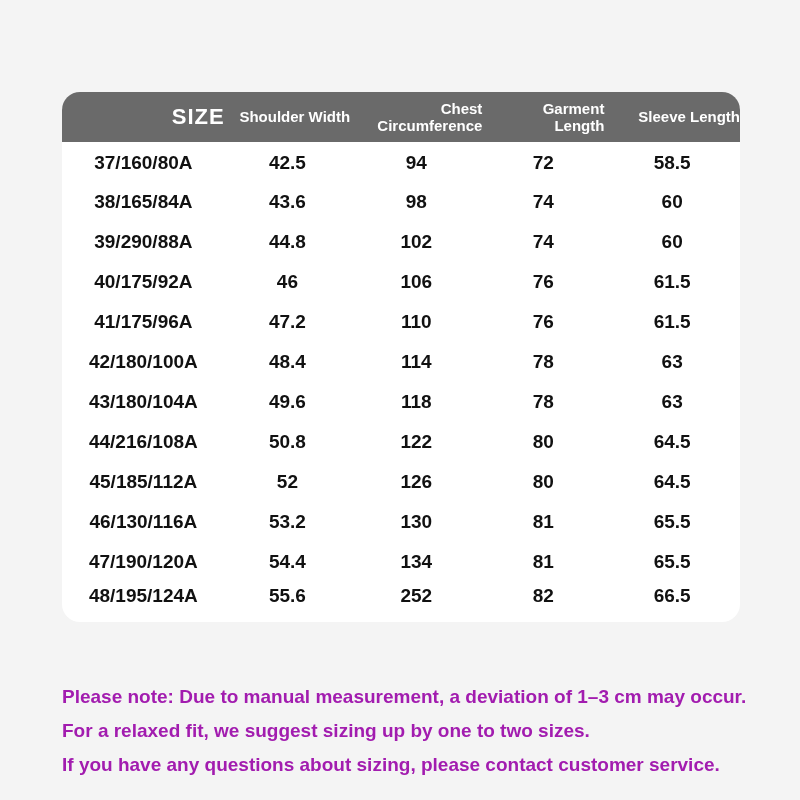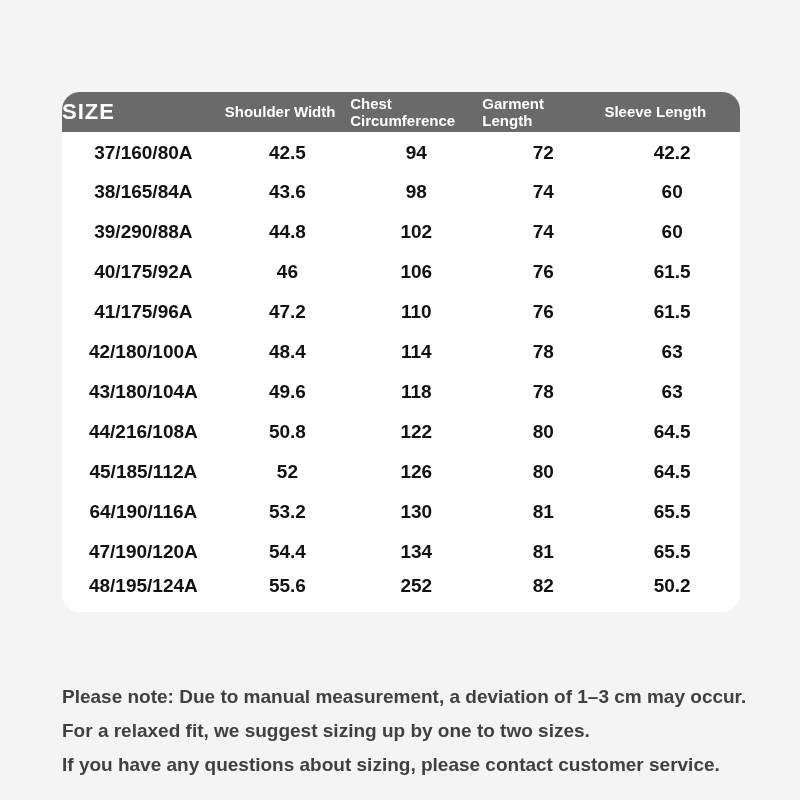--- a/index.html
+++ b/index.html
@@ -23,28 +23,28 @@
     background: #ffffff;
     border-radius: 18px;
     overflow: hidden;
   }
   table {
     width: 100%;
     border-collapse: collapse;
     table-layout: fixed;
   }
   thead th {
-    height: 40px;
+    height: 50px;
     background: #6a6a6a;
     color: #ffffff;
     font-size: 15px;
     font-weight: 700;
     line-height: 1.15;
     white-space: pre-line;
-    text-align: left;
+    text-align: right;
     vertical-align: middle;
   }
   thead th.size-col {
     font-size: 22px;
     letter-spacing: 1px;
   }
   tbody td {
     height: 40px;
     text-align: center;
     vertical-align: middle;
@@ -57,21 +57,21 @@
   .notes {
     position: absolute;
     left: 62px;
     top: 680px;
     width: 706px;
   }
   .notes p {
     font-size: 19px;
     font-weight: 700;
     line-height: 34px;
-    color: #404040;
+    color: #a21caf;
     white-space: nowrap;
   }
 </style>
 </head>
 <body>
 
 <div class="size-card">
   <table>
     <colgroup>
       <col style="width:24%">
@@ -90,21 +90,21 @@
 Length</th>
         <th>Sleeve Length</th>
       </tr>
     </thead>
     <tbody>
         <tr>
           <td>37/160/80A</td>
           <td>42.5</td>
           <td>94</td>
           <td>72</td>
-          <td>42.2</td>
+          <td>58.5</td>
         </tr>
         <tr>
           <td>38/165/84A</td>
           <td>43.6</td>
           <td>98</td>
           <td>74</td>
           <td>60</td>
         </tr>
         <tr>
           <td>39/290/88A</td>
@@ -149,39 +149,39 @@
           <td>64.5</td>
         </tr>
         <tr>
           <td>45/185/112A</td>
           <td>52</td>
           <td>126</td>
           <td>80</td>
           <td>64.5</td>
         </tr>
         <tr>
-          <td>64/190/116A</td>
+          <td>46/130/116A</td>
           <td>53.2</td>
           <td>130</td>
           <td>81</td>
           <td>65.5</td>
         </tr>
         <tr>
           <td>47/190/120A</td>
           <td>54.4</td>
           <td>134</td>
           <td>81</td>
           <td>65.5</td>
         </tr>
         <tr>
           <td>48/195/124A</td>
           <td>55.6</td>
           <td>252</td>
           <td>82</td>
-          <td>50.2</td>
+          <td>66.5</td>
         </tr>
       </tbody>
   </table>
 </div>
 
 <div class="notes">
   <p>Please note: Due to manual measurement, a deviation of 1–3 cm may occur.</p>
   <p>For a relaxed fit, we suggest sizing up by one to two sizes.</p>
   <p>If you have any questions about sizing, please contact customer service.</p>
 </div>

